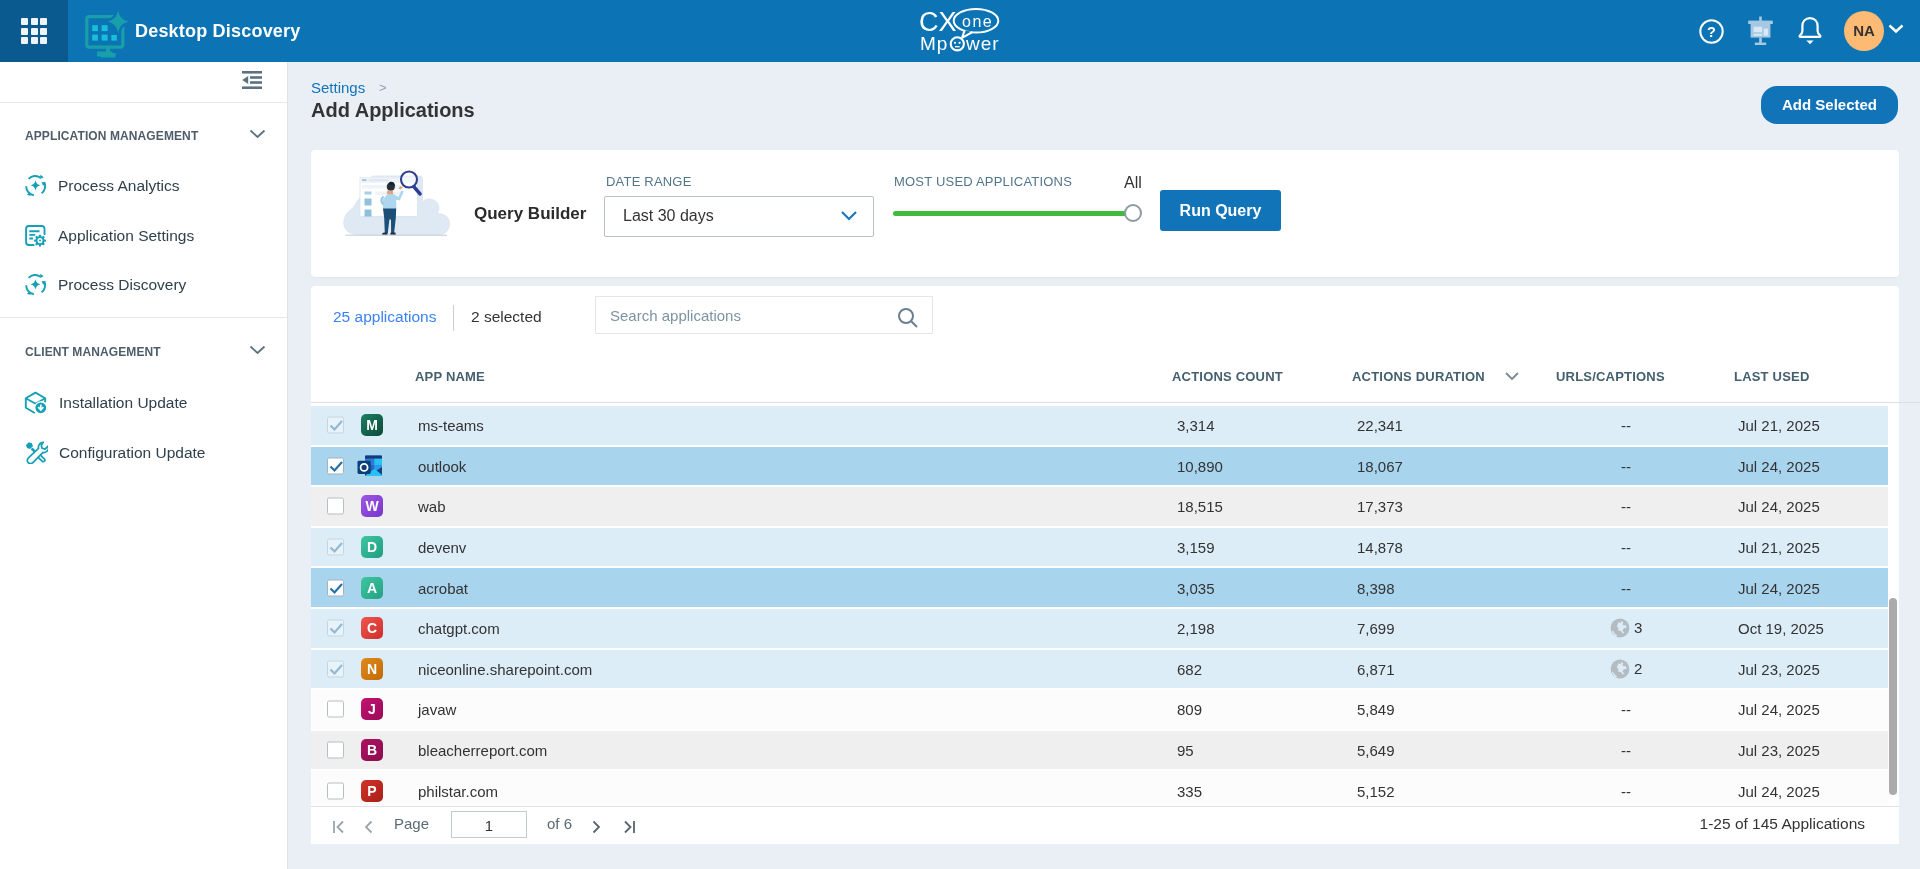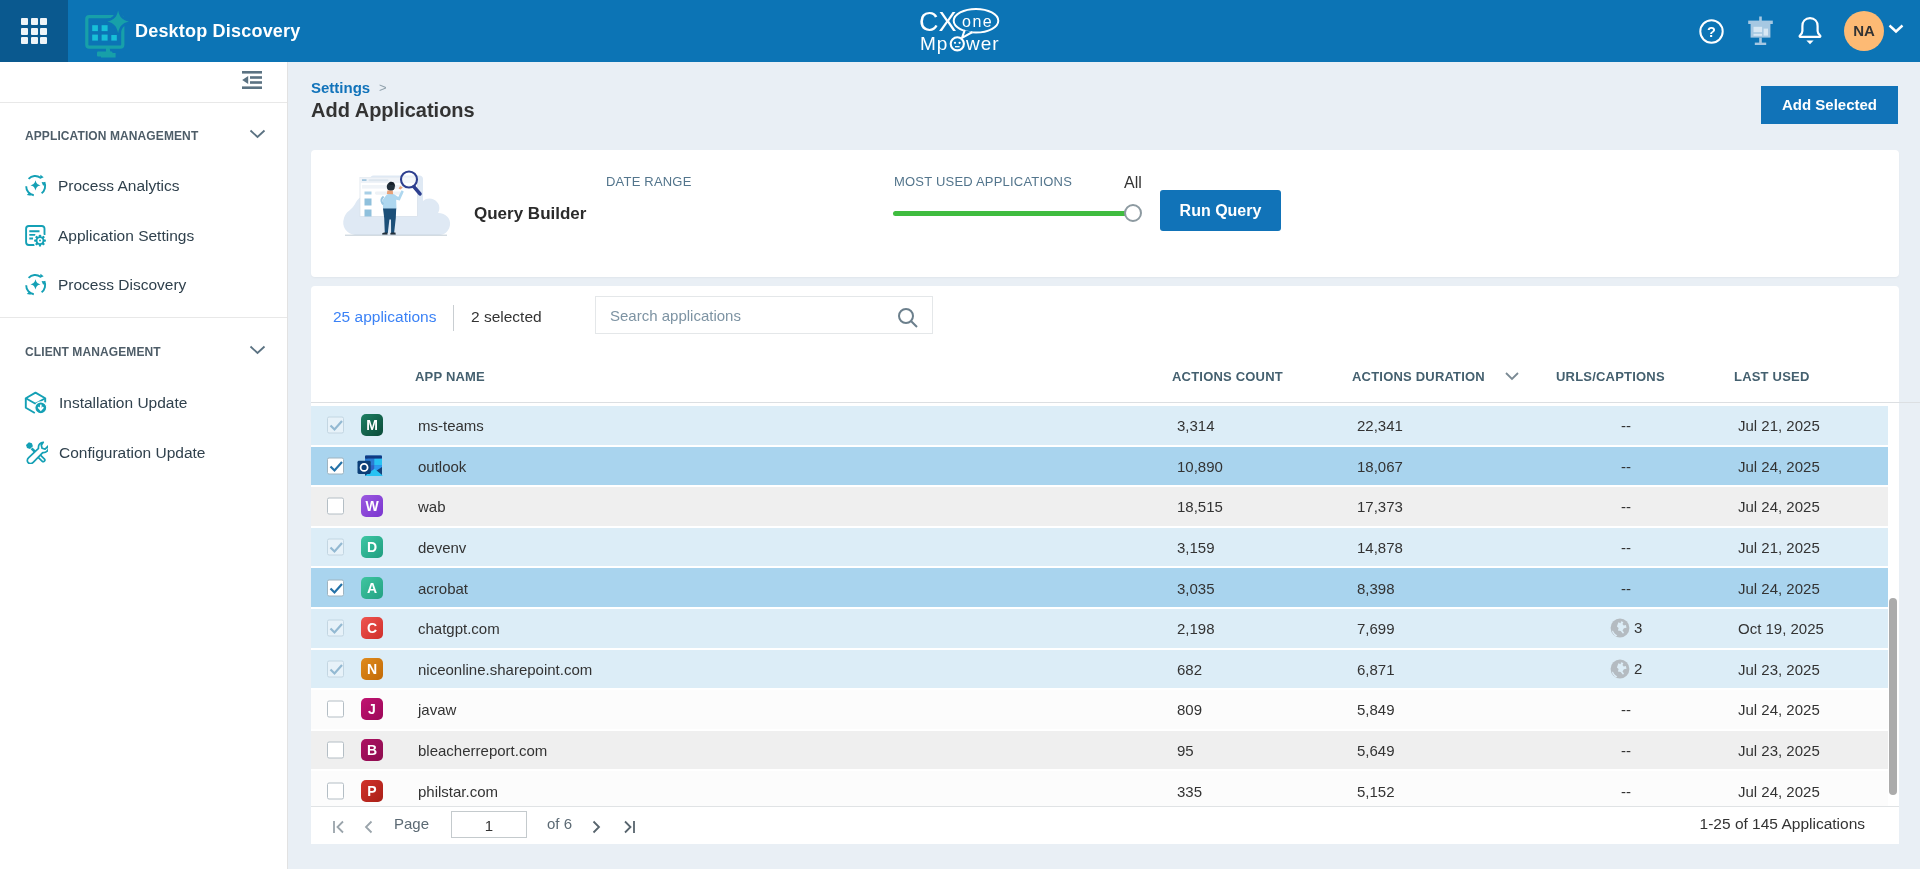--- a/index.html
+++ b/index.html
@@ -23,24 +23,24 @@
 #sidetop { position:absolute; left:0; top:0; width:287px; height:41px; border-bottom:1px solid #e8e8e8; }
 #collapse { position:absolute; left:241px; top:8px; }
 .secthead { position:absolute; left:25px; color:#4e5d68; font-size:12px; font-weight:bold; letter-spacing:0.1px; }
 .sectchev { position:absolute; left:249px; }
 .navitem { position:absolute; left:24px; display:flex; align-items:center; gap:11px; color:#30414d; font-size:15.5px; }
 .navitem svg { flex:none; }
 #sidediv { position:absolute; left:0; top:255px; width:287px; height:1px; background:#e8e8e8; }
 
 
 #main { position:absolute; left:288px; top:62px; width:1632px; height:807px; background:#e9eff5; }
-#crumb { position:absolute; left:23px; top:17px; font-size:15px; font-weight:bold; color:#1173ba; }
+#crumb { position:absolute; left:23px; top:17px; font-size:15px; font-weight:normal; color:#1173ba; }
 #crumbsep { position:absolute; left:91px; top:18px; font-size:13px; color:#8fa0ab; }
 #pagetitle { position:absolute; left:23px; top:37px; font-size:20px; font-weight:bold; color:#333; }
-#addsel { position:absolute; left:1473px; top:24px; width:137px; height:38px; background:#1173b8; border-radius:0; color:#fff; font-size:15px; font-weight:bold; text-align:center; line-height:38px; }
+#addsel { position:absolute; left:1473px; top:24px; width:137px; height:38px; background:#1173b8; border-radius:16px; color:#fff; font-size:15px; font-weight:bold; text-align:center; line-height:38px; }
 
 
 #qcard { position:absolute; left:23px; top:88px; width:1588px; height:127px; background:#fff; border-radius:4px; box-shadow:0 1px 2px rgba(0,0,0,0.04); }
 #illus { position:absolute; left:28px; top:16px; }
 #qbtitle { position:absolute; left:163px; top:54px; font-size:17px; font-weight:bold; color:#2b2b2b; }
 .flabel { position:absolute; top:24px; font-size:13px; color:#53758c; letter-spacing:0.2px; }
 #datesel { position:absolute; left:293px; top:46px; width:270px; height:41px; border:1px solid #b9bfc4; border-radius:2px; background:#fff; }
 #datesel span { position:absolute; left:18px; top:10px; font-size:16px; color:#333; }
 #datesel svg { position:absolute; right:16px; top:14px; }
 #slider { position:absolute; left:582px; top:54px; width:250px; height:18px; }
@@ -280,20 +280,26 @@
       <circle cx="51.8" cy="20.8" r="4" fill="#23313c"></circle>
       <path d="M49.3 17.5c1.2-2.6 5.6-2.3 6.3.6.3 1.3.9 2.1.3 3.2-.4-1.8-1.6-2.6-3.3-2.4-1.6.2-2.7-.3-3.3-1.4z" fill="#16202a"></path>
       <path d="M48.3 24.5l5.5.2 .3 3.5-6.2-.3z" fill="#e8a177"></path>
       <path d="M44 42.5h13.2l-.4 9.5-1.7 15h-3l-.1-13.5h-1.6l-1.6 13.5h-3l-.6-15z" fill="#1c4f78"></path>
       <path d="M45.2 66.5h3.3v2.2h-4.8c-.9 0-.8-1.4 0-1.8zM53.3 66.5h3.1l.4 2.2h-5c-.8 0-.6-1.6 0-2z" fill="#23313c"></path>
       <path d="M44.6 30.5c-2 1.6-2.6 4.3-1.4 6.4l1 1.6" fill="none" stroke="#98c6e2" stroke-width="2"></path>
       <path d="M6 69.2h102" stroke="#b9c5cf" stroke-width="0.9"></path>
     </svg></div>
     <div id="qbtitle">Query Builder</div>
     <div class="flabel" style="left:295px;">DATE RANGE</div>
+    <div id="datesel">
+        <span>Last 30 days</span>
+        <svg width="16" height="10" viewBox="0 0 16 10">
+          <path d="M1 1l7 7 7-7" fill="none" stroke="#1c77bc" stroke-width="2.2"></path>
+        </svg>
+      </div>
     <div class="flabel" style="left:583px;">MOST USED APPLICATIONS</div>
     <div id="alllab">All</div>
     <div id="slider">
         <div id="slidtrack"></div>
         <div id="slidknob"></div>
       </div>
     <div id="runq">Run Query</div>
   </div>
 
   <div id="tcard">

